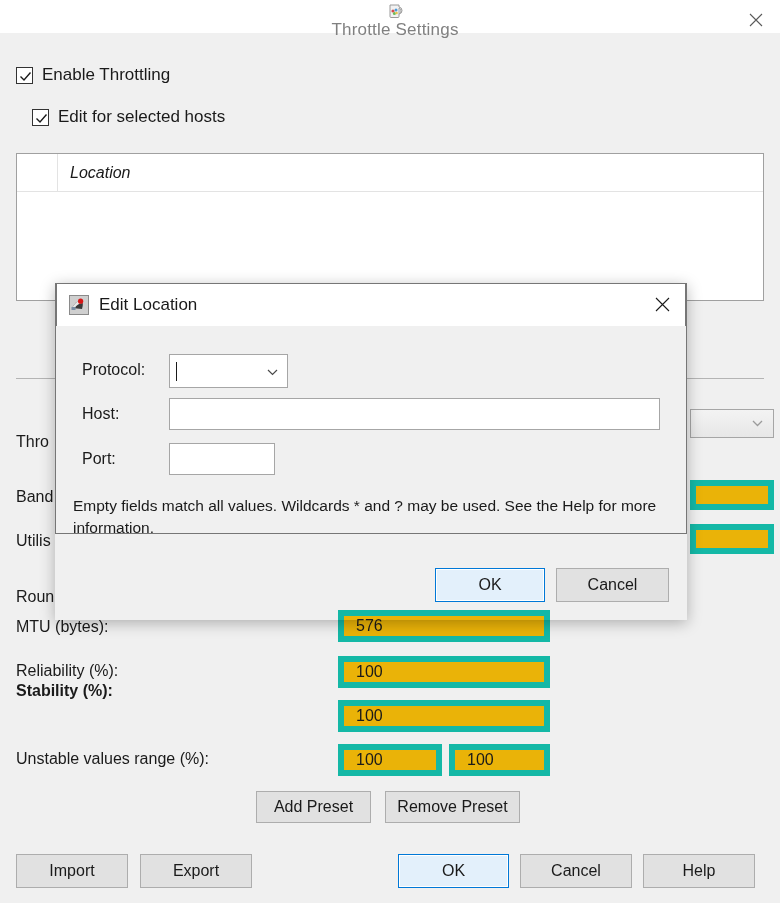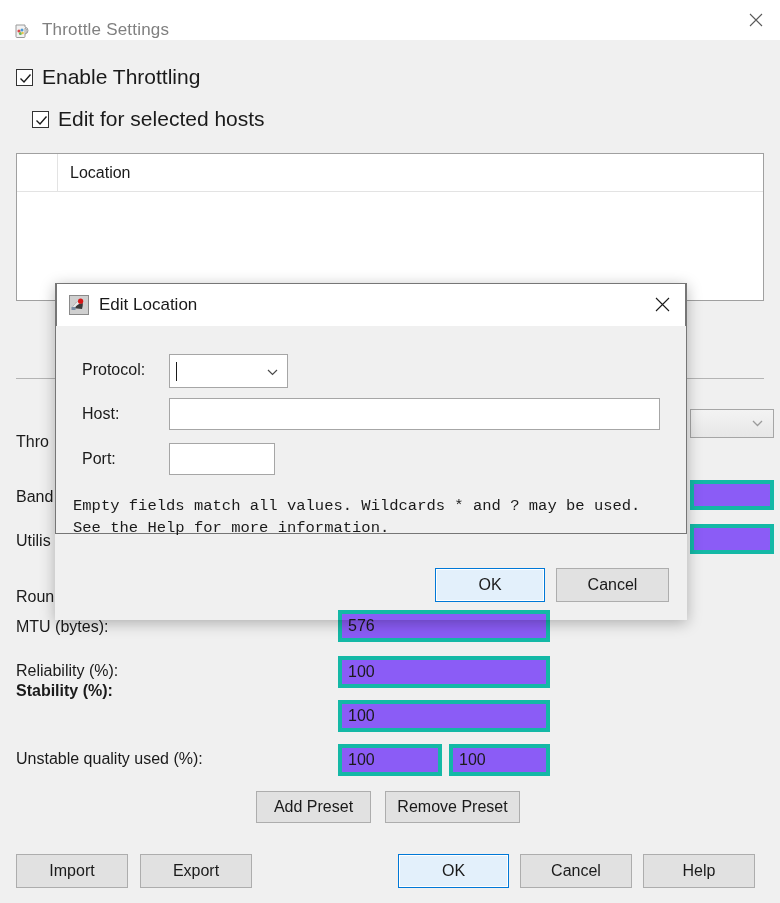--- a/index.html
+++ b/index.html
@@ -14,23 +14,23 @@
   
   #app {
     position: relative;
     width: 780px; height: 903px;
     background: #f0f0f0;
   }
 
   
   .titlebar {
     position: absolute; left: 0; top: 0;
-    width: 780px; height: 40px;
-    background: #ffffff;
-    display: flex; align-items: flex-end;
+    width: 780px; height: 33px;
+    background: #ffffff;
+    display: flex; align-items: center; flex-direction: column;
   }
   .titlebar-icon {
     margin-left: 12px;
     width: 20px; height: 20px;
     position: relative;
     flex: 0 0 auto;
   }
   .titlebar-title {
     margin-left: 10px;
     font-size: 17px;
@@ -58,32 +58,33 @@
   .cbox {
     width: 17px; height: 17px;
     border: 1px solid #333333;
     background: #ffffff;
     position: relative;
     flex: 0 0 auto;
   }
   .cbox svg { position: absolute; left: 1px; top: 1px; }
   .cblabel {
     margin-left: 9px;
-    font-size: 21px;
+    font-size: 17px;
     color: #1a1a1a;
     white-space: nowrap;
   }
 
   
   .listview {
     position: absolute;
     left: 16px; top: 113px;
     width: 748px; height: 148px;
     background: #ffffff;
     border: 1px solid #a0a0a0;
+    font-style: italic;
   }
   .lv-header {
     display: flex;
     height: 38px;
     border-bottom: 1px solid #e3e3e3;
     background: #ffffff;
   }
   .lv-col-check {
     width: 41px; height: 100%;
     border-right: 1px solid #e3e3e3;
@@ -107,26 +108,26 @@
 
   
   .formlabel {
     position: absolute;
     font-size: 16px;
     color: #1a1a1a;
     white-space: nowrap;
   }
   .textbox {
     position: absolute;
-    background: #8b5cf6;
-    border: 4px solid #14b8a6;
-    font-size: 16px;
-    color: #1a1a1a;
-    display: flex; align-items: center;
-    padding-left: 6px;
+    background: #eab308;
+    border: 6px solid #14b8a6;
+    font-size: 16px;
+    color: #1a1a1a;
+    display: flex; align-items: center;
+    padding-left: 12px;
   }
   .combo {
     position: absolute;
     background: linear-gradient(#f3f3f3, #e7e7e7);
     border: 1px solid #a6a6a6;
     display: flex; align-items: center; justify-content: flex-end;
     padding-right: 10px;
   }
   .chev { display: block; }
 
@@ -300,21 +301,21 @@
 
     <div class="formlabel" style="left:16px; top:578px;">MTU (bytes):</div>
     <div class="textbox" style="left:338px; top:570px; width:212px; height:32px;">576</div>
 
     <div class="formlabel" style="left:16px; top:622px;">Reliability (%):</div>
     <div class="textbox" style="left:338px; top:616px; width:212px; height:32px;">100</div>
 
     <div class="formlabel" style="left:16px; top:642px;font-weight:bold;">Stability (%):</div>
     <div class="textbox" style="left:338px; top:660px; width:212px; height:32px;">100</div>
 
-    <div class="formlabel" style="left:16px; top:710px;">Unstable quality used (%):</div>
+    <div class="formlabel" style="left:16px; top:710px;">Unstable values range (%):</div>
     <div class="textbox" style="left:338px; top:704px; width:104px; height:32px;">100</div>
     <div class="textbox" style="left:449px; top:704px; width:101px; height:32px;">100</div>
 
     <div class="btn" style="left:256px; top:751px; width:115px; height:32px;">Add Preset</div>
     <div class="btn" style="left:385px; top:751px; width:135px; height:32px;">Remove Preset</div>
 
     <div class="btn" style="left:16px; top:814px; width:112px; height:34px;">Import</div>
     <div class="btn" style="left:140px; top:814px; width:112px; height:34px;">Export</div>
     <div class="btn default" style="left:398px; top:814px; width:111px; height:34px;">OK</div>
     <div class="btn" style="left:520px; top:814px; width:112px; height:34px;">Cancel</div>
@@ -353,20 +354,20 @@
         </svg>
       </span>
     </div>
 
     <div class="dlg-label" style="left:26px; top:122px;">Host:</div>
     <div class="dlg-textbox" style="left:113px; top:115px; width:491px; height:32px;"></div>
 
     <div class="dlg-label" style="left:26px; top:167px;">Port:</div>
     <div class="dlg-textbox" style="left:113px; top:160px; width:106px; height:32px;"></div>
 
-    <div class="dlg-help" style="left:17px; top:212px; width:584px;font-family:Liberation Mono, monospace;">Empty fields match all values. Wildcards * and ? may be used. See the Help for more information.</div>
+    <div class="dlg-help" style="left:17px; top:212px; width:584px;">Empty fields match all values. Wildcards * and ? may be used. See the Help for more information.</div>
 
     <div class="btn default" style="left:379px; top:285px; width:110px; height:34px;">OK</div>
     <div class="btn" style="left:500px; top:285px; width:113px; height:34px;">Cancel</div>
 
   </div>
 
 </div>
 
 </body></html>

